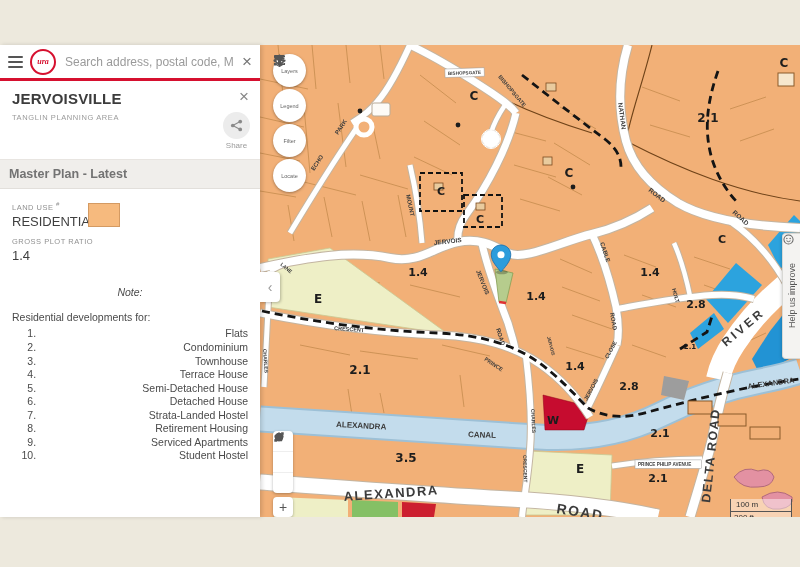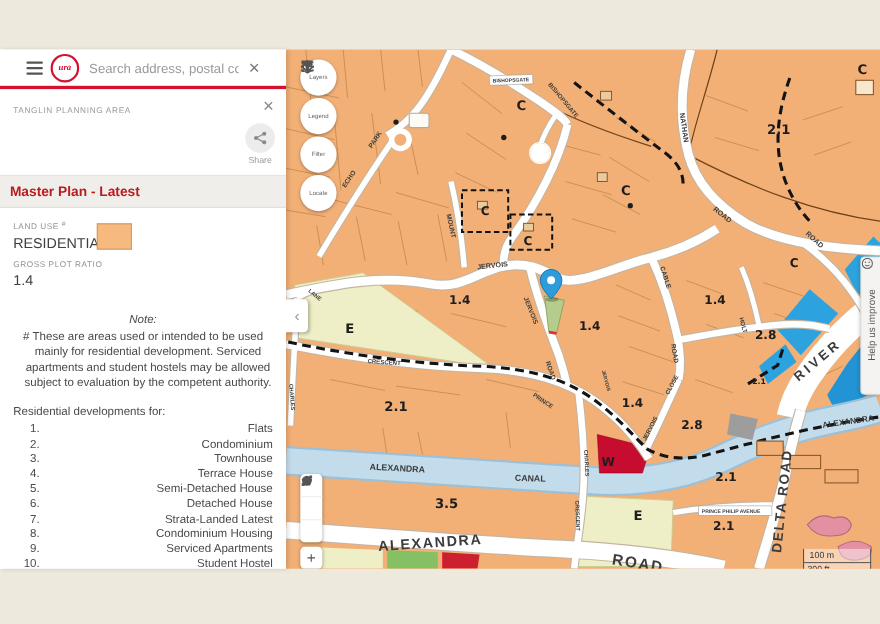--- a/index.html
+++ b/index.html
@@ -3,21 +3,21 @@
 <meta charset="utf-8">
 <style>
   html,body{margin:0;padding:0;}
   .page{position:relative;width:800px;height:567px;background:#EDE9DD;overflow:hidden;
         font-family:"Liberation Sans",sans-serif;}
   .app{position:absolute;top:45px;left:0;width:800px;height:472px;display:flex;background:#fff;}
 
   
   .sidebar{width:260px;height:472px;display:flex;flex-direction:column;background:#fff;
            box-shadow:2px 0 4px rgba(0,0,0,.15);z-index:5;}
-  .topbar{height:33px;display:flex;align-items:center;padding:0 24px;gap:7px;flex:0 0 auto;}
+  .topbar{height:33px;display:flex;align-items:center;padding:0 8px;gap:7px;flex:0 0 auto;}
   .burger{width:15px;cursor:pointer;}
   .burger div{height:2px;background:#555;margin:3px 0;border-radius:1px;}
   .logo{width:22px;height:22px;border-radius:50%;border:2px solid #D6102F;color:#D6102F;
         display:flex;align-items:center;justify-content:center;
         font:italic bold 8px "Liberation Serif",serif;flex:0 0 auto;}
   .search{flex:1;border:none;outline:none;font-size:12px;color:#444;min-width:0;}
   .search::placeholder{color:#9a9a9a;}
   .clear-x{font-size:17px;color:#777;cursor:pointer;line-height:1;}
   .redline{height:3px;background:#D6102F;flex:0 0 auto;}
 
@@ -25,21 +25,21 @@
   .card-title{font-size:15px;font-weight:bold;color:#3c3c3c;letter-spacing:.2px;}
   .card-close{position:absolute;right:11px;top:7px;font-size:17px;color:#888;cursor:pointer;line-height:1;}
   .addr{font-size:11.5px;color:#4a4a4a;line-height:1.35;margin-top:3px;}
   .pa{font-size:7.5px;color:#9a9a9a;letter-spacing:.6px;margin-top:6px;}
   .share{position:absolute;right:10px;top:31px;text-align:center;cursor:pointer;}
   .share-circle{width:27px;height:27px;border-radius:50%;background:#ececec;margin:0 auto;
                 display:flex;align-items:center;justify-content:center;}
   .share-label{font-size:8px;color:#9a9a9a;margin-top:2px;}
 
   .section-band{background:#f0eeeb;border-bottom:1px solid #e2dfdb;border-top:1px solid #e8e5e1;
-                padding:7px 9px;font-size:12.5px;font-weight:bold;color:#b91c1c;flex:0 0 auto;}
+                padding:7px 9px;font-size:12.5px;font-weight:bold;color:#737373;flex:0 0 auto;}
 
   .content{position:relative;padding:12px 12px 0;flex:1;overflow:hidden;font-size:10.5px;color:#4a4a4a;}
   .lbl{font-size:7.5px;color:#919191;letter-spacing:.5px;}
   .lbl sup{font-size:6px;}
   .val{font-size:13px;color:#3f3f3f;margin:2px 0 8px;}
   .swatch{position:absolute;left:88px;top:14px;width:30px;height:22px;border:1px solid #D49A62;}
   .note-block{margin-top:23px;line-height:1.33;text-align:center;}
   .note-head{font-style:italic;}
   .note-para{padding-left:9px;text-indent:-9px;margin-top:2px;}
   .list-block{margin-top:12px;line-height:1.33;}
@@ -94,20 +94,21 @@
             <div></div>
             <div></div>
           </div>
         <div class="logo">ura</div>
         <input class="search" type="text" placeholder="Search address, postal code, MK/TS Lo" style="">
         <span class="clear-x">×</span>
       </div>
       <div class="redline"></div>
 
       <div class="card">
+        <div class="card-title">JERVOISVILLE</div>
         <span class="card-close">×</span>
         <div class="pa">TANGLIN PLANNING AREA</div>
         <div class="share">
           <div class="share-circle">
             <svg width="13" height="13" viewBox="0 0 14 14">
               <circle cx="11" cy="2.8" r="2" fill="#8a8a8a"></circle>
                 <circle cx="3" cy="7" r="2" fill="#8a8a8a"></circle>
               <circle cx="11" cy="11.2" r="2" fill="#8a8a8a"></circle>
               <path d="M3,7 L11,2.8 M3,7 L11,11.2" stroke="#8a8a8a" stroke-width="1.2" fill="none"></path>
             </svg>
@@ -120,34 +121,33 @@
 
       <div class="content">
         <div class="lbl"><span>LAND USE</span> <sup>#</sup></div>
         <div class="val">RESIDENTIAL</div>
         <div class="swatch" style="background: rgb(246, 186, 126);"></div>
         <div class="lbl">GROSS PLOT RATIO</div>
         <div class="val">1.4</div>
 
         <div class="note-block">
           <div class="note-head">Note:</div>
-          <div class="note-para"><span>#</span>&nbsp;<span>These are areas used or intended to be used mainly for residential development. Serviced apartments and student hostels may be allowed subject to evaluation by the competent authority.</span></div>
         </div>
 
         <div class="list-block">
           <div>Residential developments for:</div>
           <ol>
               <li>Flats</li>
               <li>Condominium</li>
               <li>Townhouse</li>
               <li>Terrace House</li>
               <li>Semi-Detached House</li>
               <li>Detached House</li>
-              <li>Strata-Landed Latest</li>
-              <li>Condominium Housing</li>
+              <li>Strata-Landed Hostel</li>
+              <li>Retirement Housing</li>
               <li>Serviced Apartments</li>
               <li>Student Hostel</li>
             </ol>
         </div>
 
       </div>
     </div>
 
     <div class="map">
       <svg width="540" height="472" viewBox="0 0 540 472">

